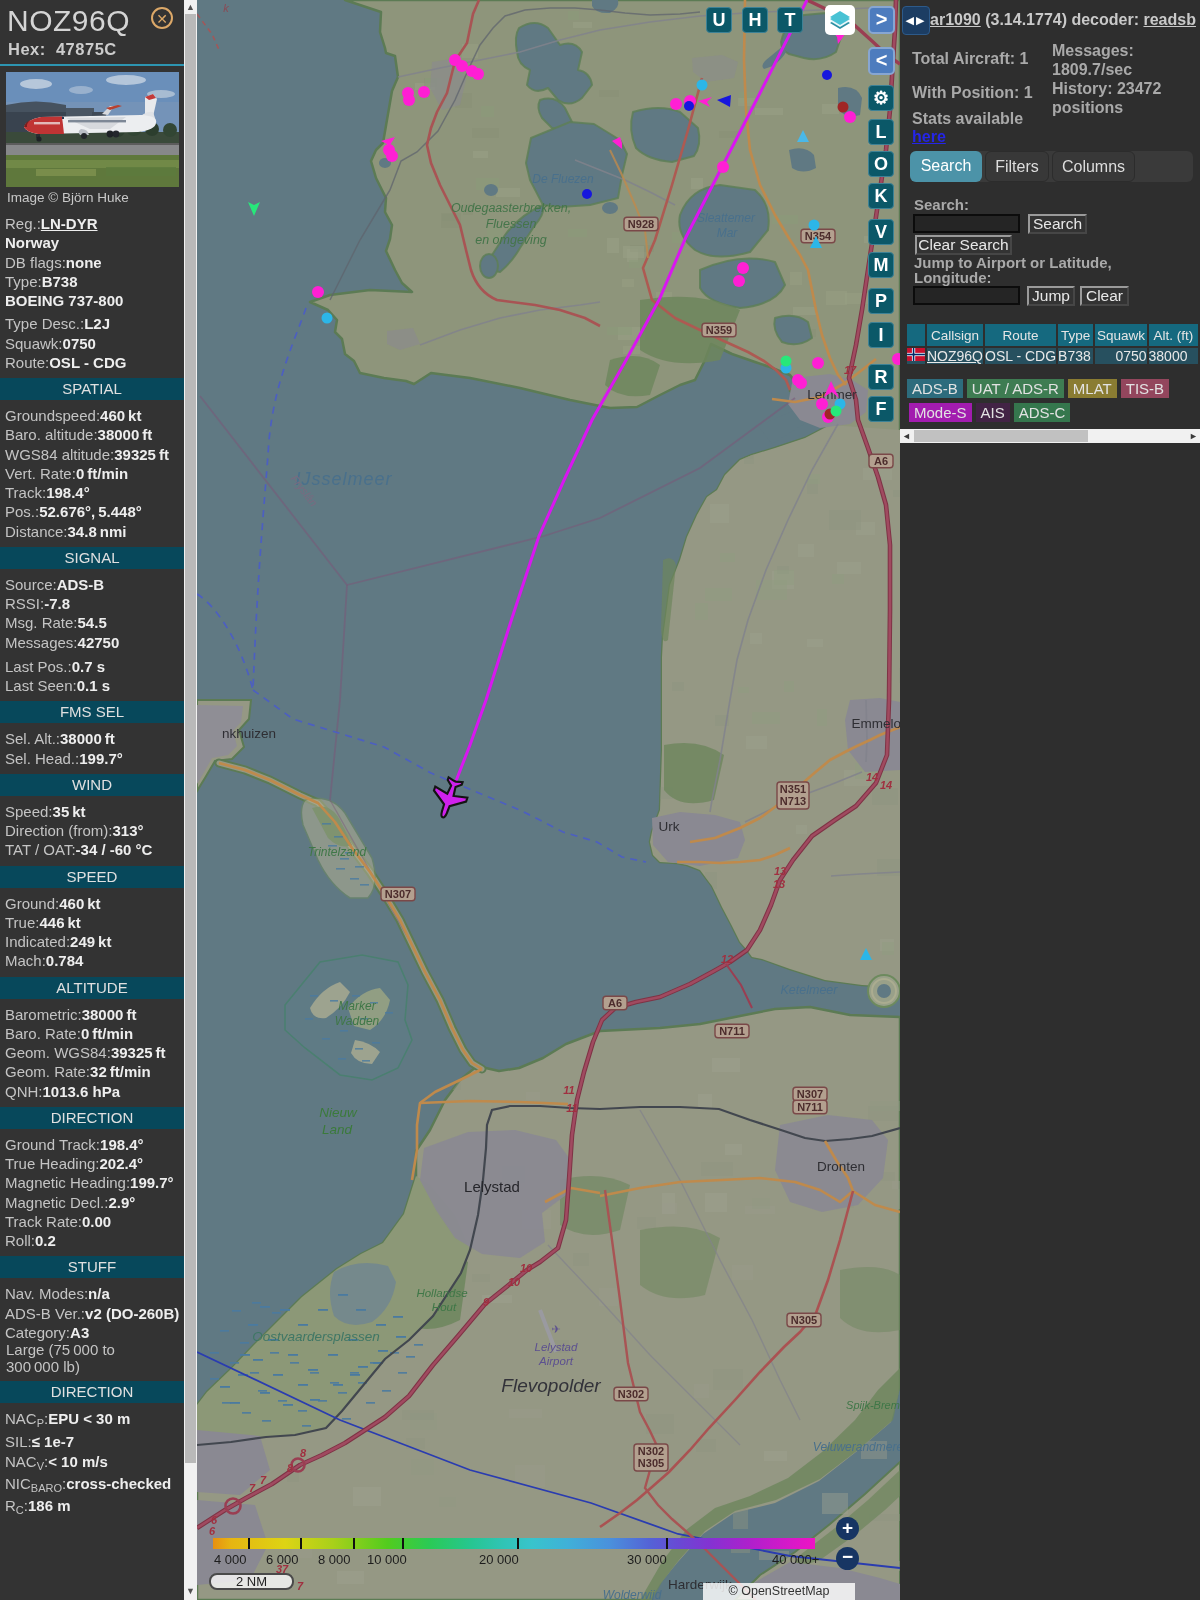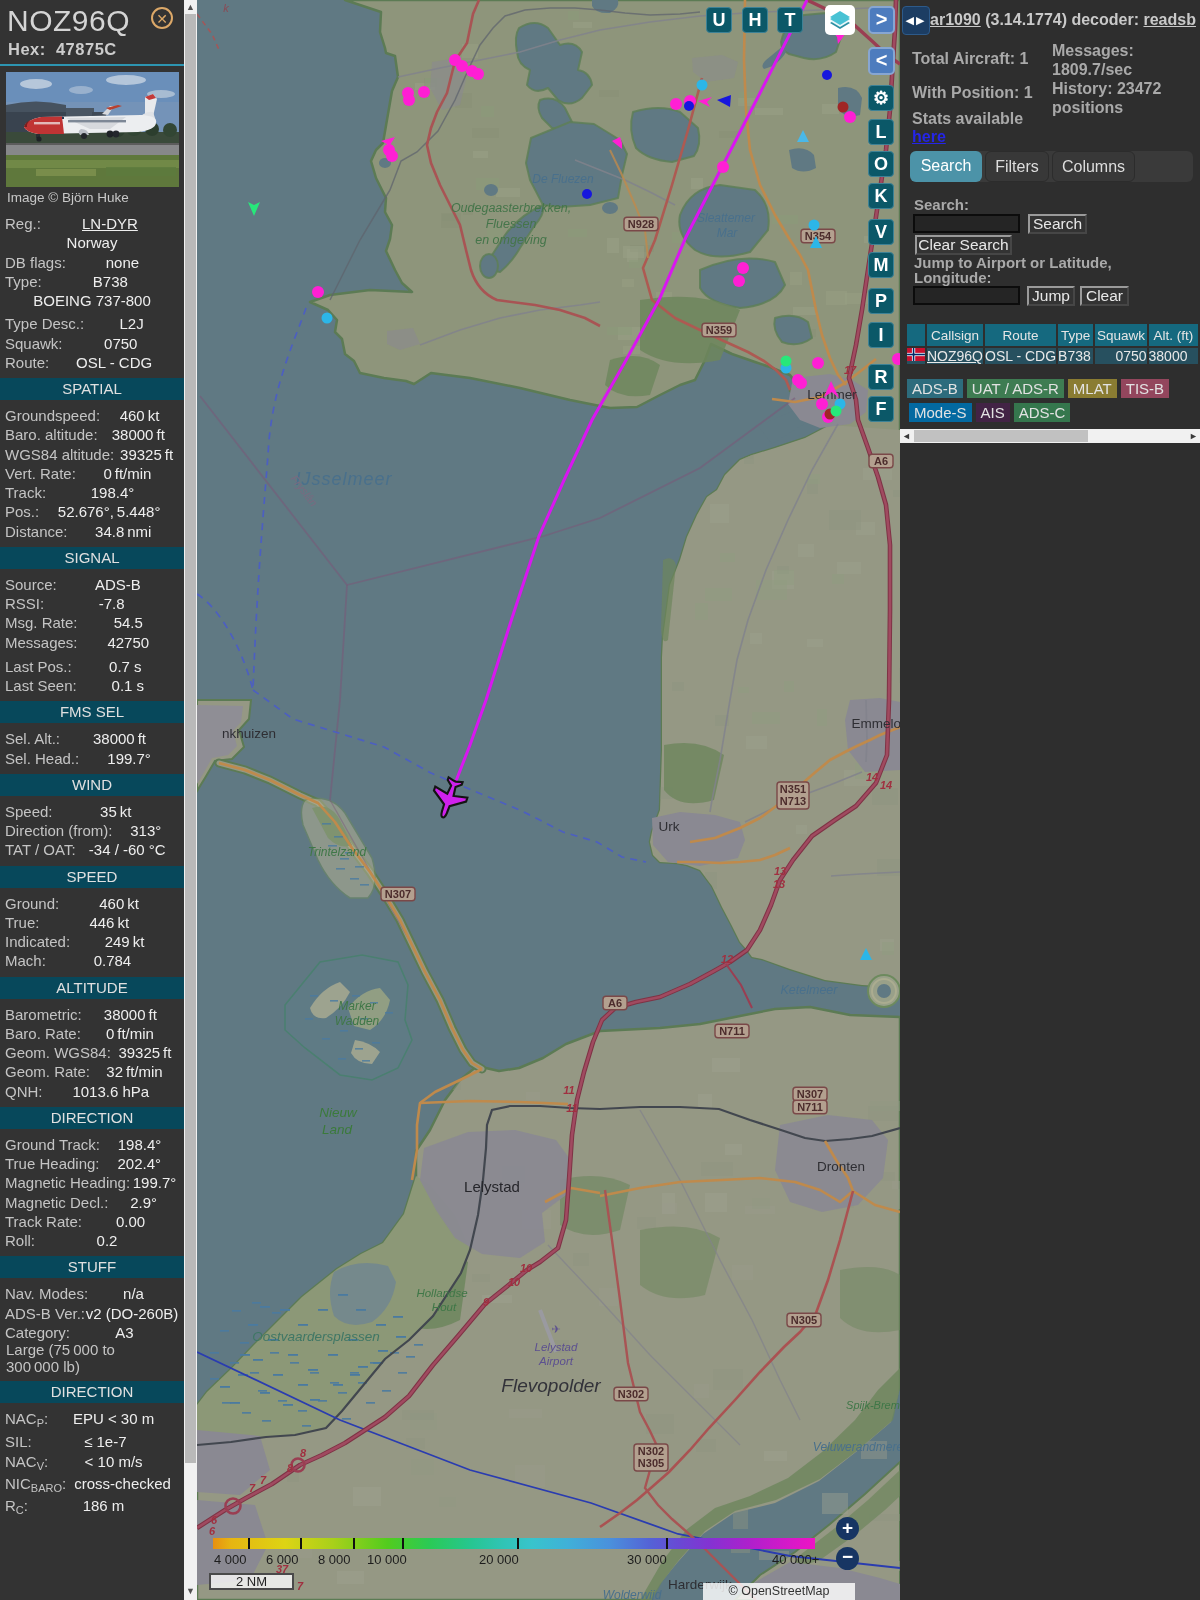--- a/index.html
+++ b/index.html
@@ -10,21 +10,21 @@
   #lthumb { position:absolute; left:1px; top:14px; width:11px; height:1449px; background:#b9b9b9; }
   .sarr { position:absolute; left:0; width:13px; height:14px; font-size:9px; color:#505050; text-align:center; line-height:14px; background:#f1f1f1;}
   #mapwrap { position:absolute; left:197px; top:0; width:703px; height:1600px; overflow:hidden; }
   #right { position:absolute; left:900px; top:0; width:300px; height:1600px; background:#2e2e2e; color:#c0c0c0; }
   #title { font-size:30px; color:#d4d4d4; padding:4px 6px 0 7px; letter-spacing:0.5px;}
   #hexrow { font-size:16.5px; font-weight:bold; color:#cccccc; padding:2px 0 0 8px; letter-spacing:0.5px;}
   #topline { border-bottom:2px solid #2d95b1; margin-top:5px; }
   #closex { position:absolute; right:11px; top:7px; width:22px; height:22px; border:2px solid #dca868; border-radius:50%; color:#dca868; text-align:center; line-height:20px; font-size:14px; }
   .row { display:flex; justify-content:space-between; padding:0 5px; font-size:15px; line-height:19.25px; white-space:nowrap;}
   .row .lb { color:#c4c4c4; }
-  .row .vl { color:#eeeeee; text-align:center; flex:1;}
+  .row .vl { color:#eeeeee; text-align:left; flex:1;font-weight:bold;}
   .sech { background:#07485b; color:#e0e0e0; text-align:center; font-size:15px; height:22px; line-height:22px; margin:6px 0 6px 0; }
   sub { font-size:11px; line-height:0; position:relative; top:3px; vertical-align:baseline; }
   #learn { text-align:center; color:#bdbdbd; font-size:15.5px; line-height:22px; margin-top:16px;}
 </style>
 </head>
 <body>
 <div id="left">
   <div id="title">NOZ96Q</div>
   <div id="closex">✕</div>
   <div id="hexrow">Hex:&nbsp; 47875C</div>
@@ -827,21 +827,21 @@
 </div>
 <div style="position:absolute; left:0; top:1552px; width:703px; font-size:13px; color:#1d1d1d;">
   <span style="position:absolute;left:17px;">4 000</span>
   <span style="position:absolute;left:69px;">6 000</span>
   <span style="position:absolute;left:121px;">8 000</span>
   <span style="position:absolute;left:170px;">10 000</span>
   <span style="position:absolute;left:282px;">20 000</span>
   <span style="position:absolute;left:430px;">30 000</span>
   <span style="position:absolute;left:575px;">40 000+</span>
 </div>
-<div style="position:absolute; left:12px; top:1573px; width:85px; height:17px; background:rgba(245,245,245,0.85); border:2px solid #4a4a4a; border-radius:0; font-size:13px; color:#222; text-align:center; line-height:14px;">2 NM</div>
+<div style="position:absolute; left:12px; top:1573px; width:85px; height:17px; background:rgba(245,245,245,0.85); border:2px solid #4a4a4a; border-radius:8px; font-size:13px; color:#222; text-align:center; line-height:14px;">2 NM</div>
 <div style="position:absolute; left:506px; top:1583px; width:152px; height:17px; background:rgba(255,255,255,0.82); font-size:12.5px; color:#222; text-align:center; line-height:17px;">© <span style="color:#333;">OpenStreetMap</span> <b>contributors.</b></div>
 <div style="position:absolute; left:639px; top:1517px; width:23px; height:23px; background:#173563; border-radius:50%; color:#fff; font-size:19px; font-weight:bold; text-align:center; line-height:21px;">+</div>
 <div style="position:absolute; left:639px; top:1547px; width:23px; height:23px; background:#173563; border-radius:50%; color:#fff; font-size:19px; font-weight:bold; text-align:center; line-height:19px;">−</div>
 
 </div>
 <div id="right">
   <div style="position:absolute; left:2px; top:6px; width:28px; height:29px; background:#1c3d63; border:1px solid #2d5a8a; border-radius:4px; color:#fff; text-align:center; line-height:27px; font-size:11px; letter-spacing:2px; z-index:5;">◀▶</div>
   <div style="position:absolute; left:30px; top:11px; font-size:16px; font-weight:bold; color:#c9c9c9; white-space:nowrap;"><span style="text-decoration:underline">ar1090</span> (3.14.1774) decoder: <span style="text-decoration:underline">readsb</span></div>
   <div style="position:absolute; left:12px; top:50px; width:140px; font-size:16px; font-weight:bold; color:#a9a9a9; white-space:nowrap;">Total Aircraft: 1</div>
   <div style="position:absolute; left:152px; top:41px; width:148px; font-size:16px; font-weight:bold; color:#a9a9a9; line-height:19px;">Messages: <br>1809.7/sec</div>
@@ -884,21 +884,21 @@
       <td class="td">B738</td>
       <td class="td" style="text-align:right;">0750</td>
       <td class="td">38000</td>
     </tr>
   </tbody>
     </table>
   <div style="position:absolute; left:5px; top:379px; width:290px;">
     <span class="tag" style="background:#2d6c7d;">ADS-B</span><span class="tag" style="background:#3e7c52;">UAT / ADS-R</span><span class="tag" style="background:#8a7c32;">MLAT</span><span class="tag" style="background:#93465d;">TIS-B</span>
   </div>
   <div style="position:absolute; left:7px; top:403px; width:290px;">
-    <span class="tag" style="background:#0369a1;text-align:center;">Mode-S</span><span class="tag" style="background:#422345;">AIS</span><span class="tag" style="background:#35774d;">ADS-C</span>
+    <span class="tag" style="background:#a21caf;text-align:center;">Mode-S</span><span class="tag" style="background:#422345;">AIS</span><span class="tag" style="background:#35774d;">ADS-C</span>
   </div>
   <div style="position:absolute; left:0; top:429px; width:300px; height:14px; background:#f1f1f1;">
     <span style="position:absolute; left:2px; top:0; font-size:9px; color:#3a3a3a; line-height:14px;">◄</span>
     <span style="position:absolute; right:2px; top:0; font-size:9px; color:#3a3a3a; line-height:14px;">►</span>
     <span style="position:absolute; left:14px; top:1px; width:174px; height:12px; background:#c1c1c1;"></span>
   </div>
 </div>
 <style>
  .btn3d { background:#333333; border:2px outset #9a9a9a; color:#e8e8e8; font-size:15.5px; text-align:center; line-height:16px; }
  .th { background:#15697f; color:#e5e5e5; text-align:center; height:22px; font-size:13.5px; white-space:nowrap; overflow:hidden;}

